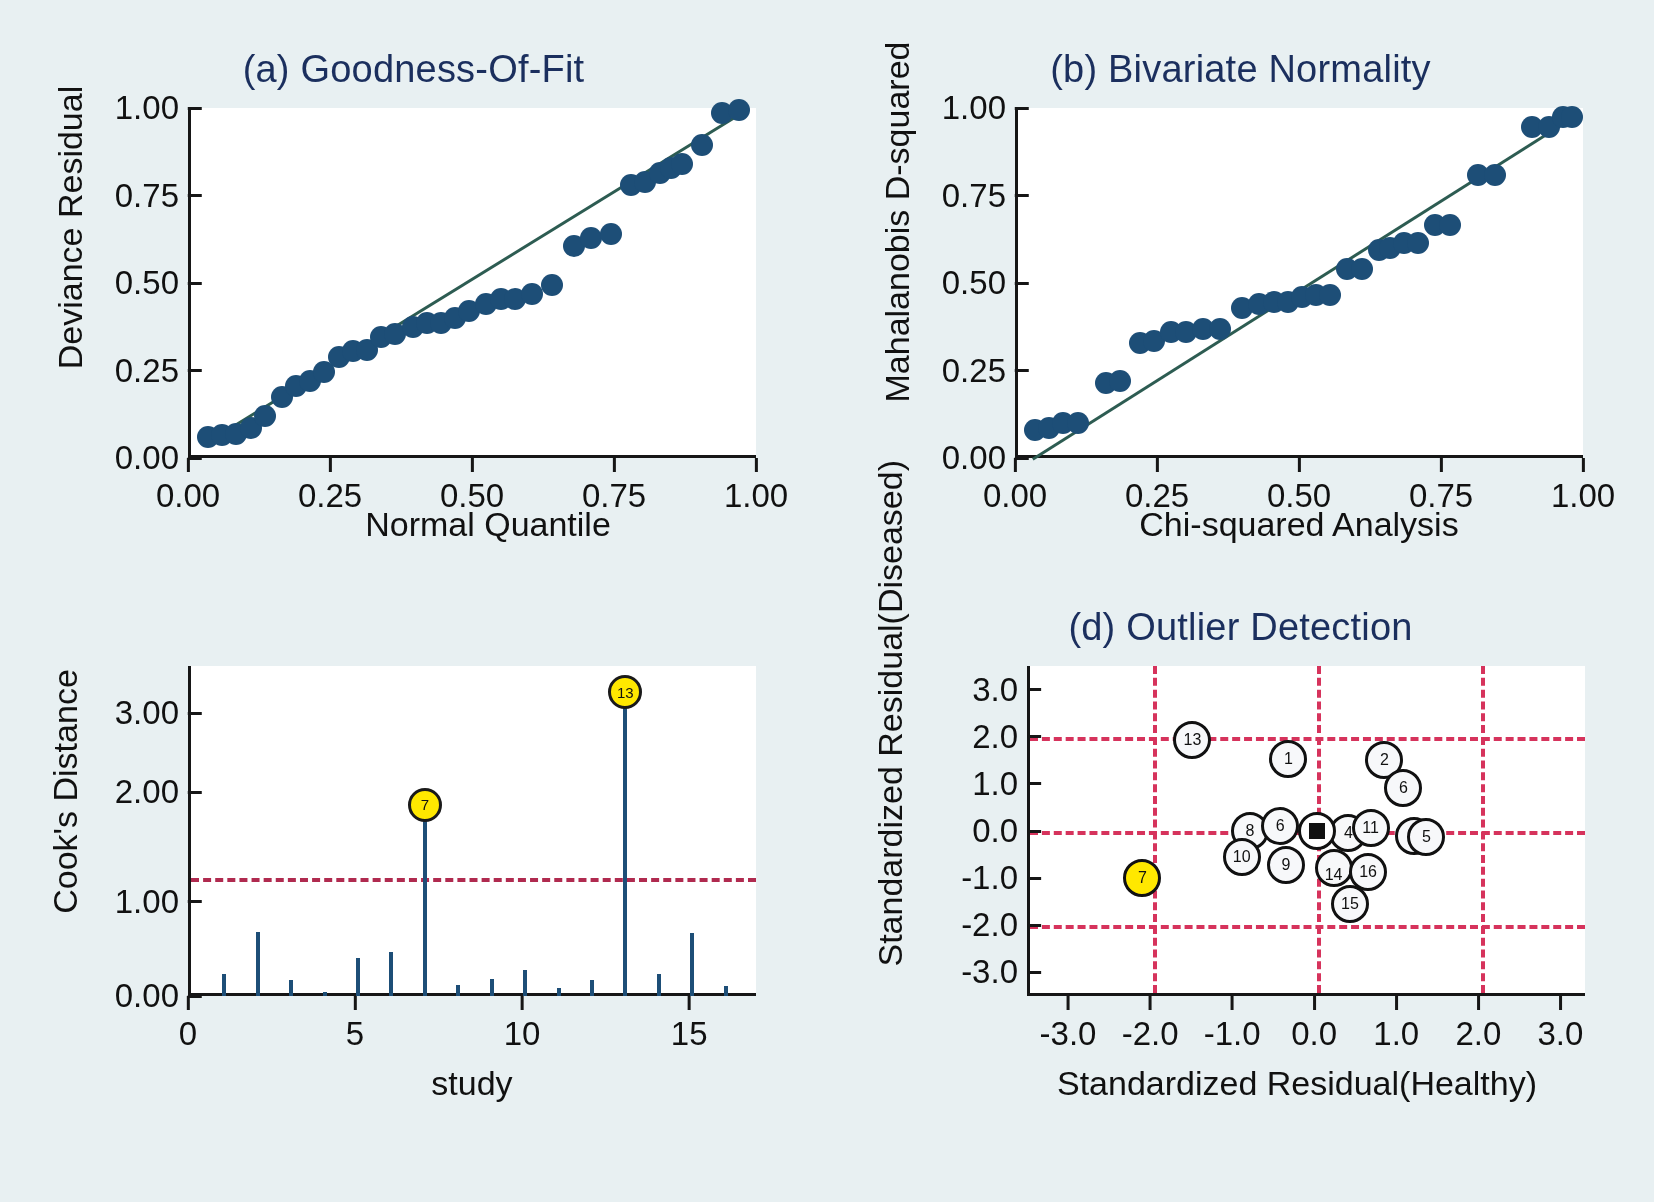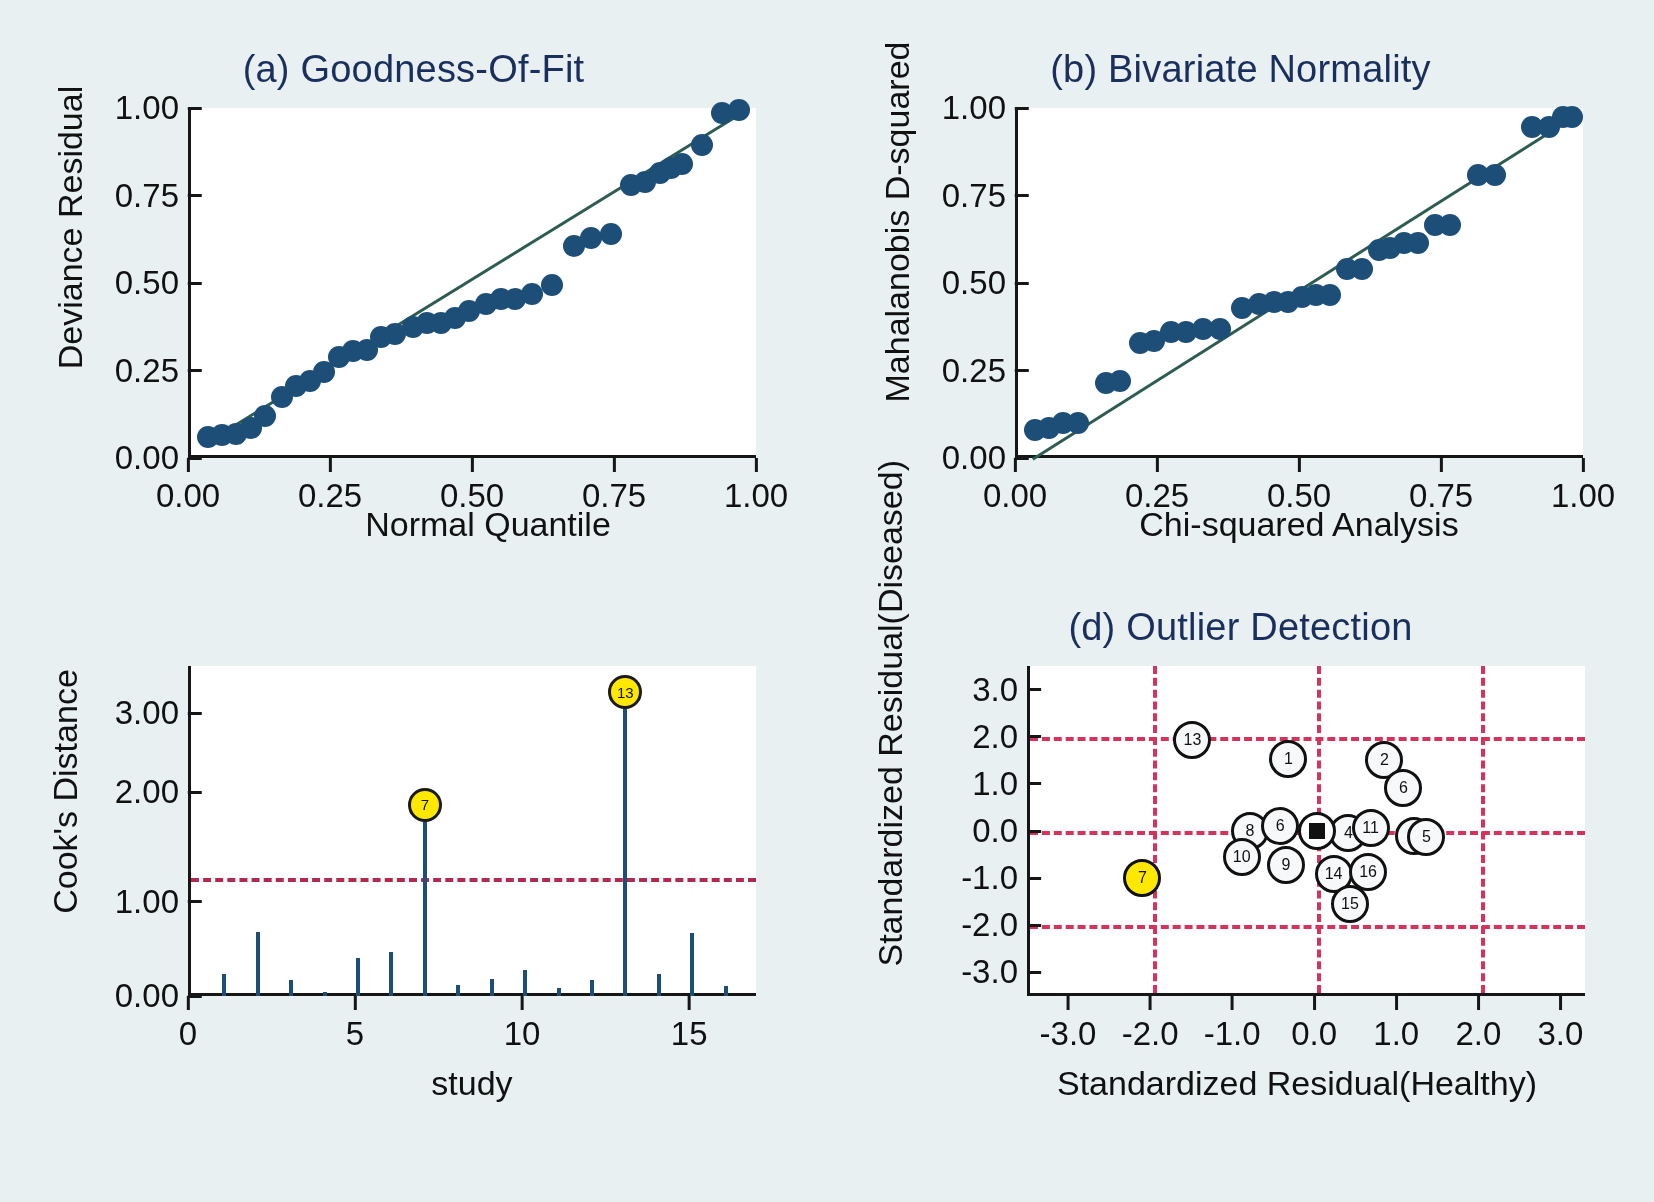--- a/index.html
+++ b/index.html
@@ -431,21 +431,21 @@
           </div>
           <div class="ocirc" style="left: 340.544px; top: 161.7px;">
             <span>11</span>
           </div>
           <div class="ocirc" style="left: 250.279px; top: 160.286px;">
             <span>6</span>
           </div>
           <div class="ocirc" style="left: 162.476px; top: 74.0143px;">
             <span>13</span>
           </div>
-          <div class="ocirc" style="left: 303.618px; top: 208px;">
+          <div class="ocirc" style="left: 303.618px; top: 202px; align-items: flex-end;">
             <span>14</span>
           </div>
           <div class="ocirc" style="left: 320.029px; top: 238.071px;">
             <span>15</span>
           </div>
           <div class="ocirc" style="left: 338.082px; top: 206.014px;">
             <span>16</span>
           </div>
           <div class="csquare" style="left: 287.206px; top: 165px;">
             <i></i>

